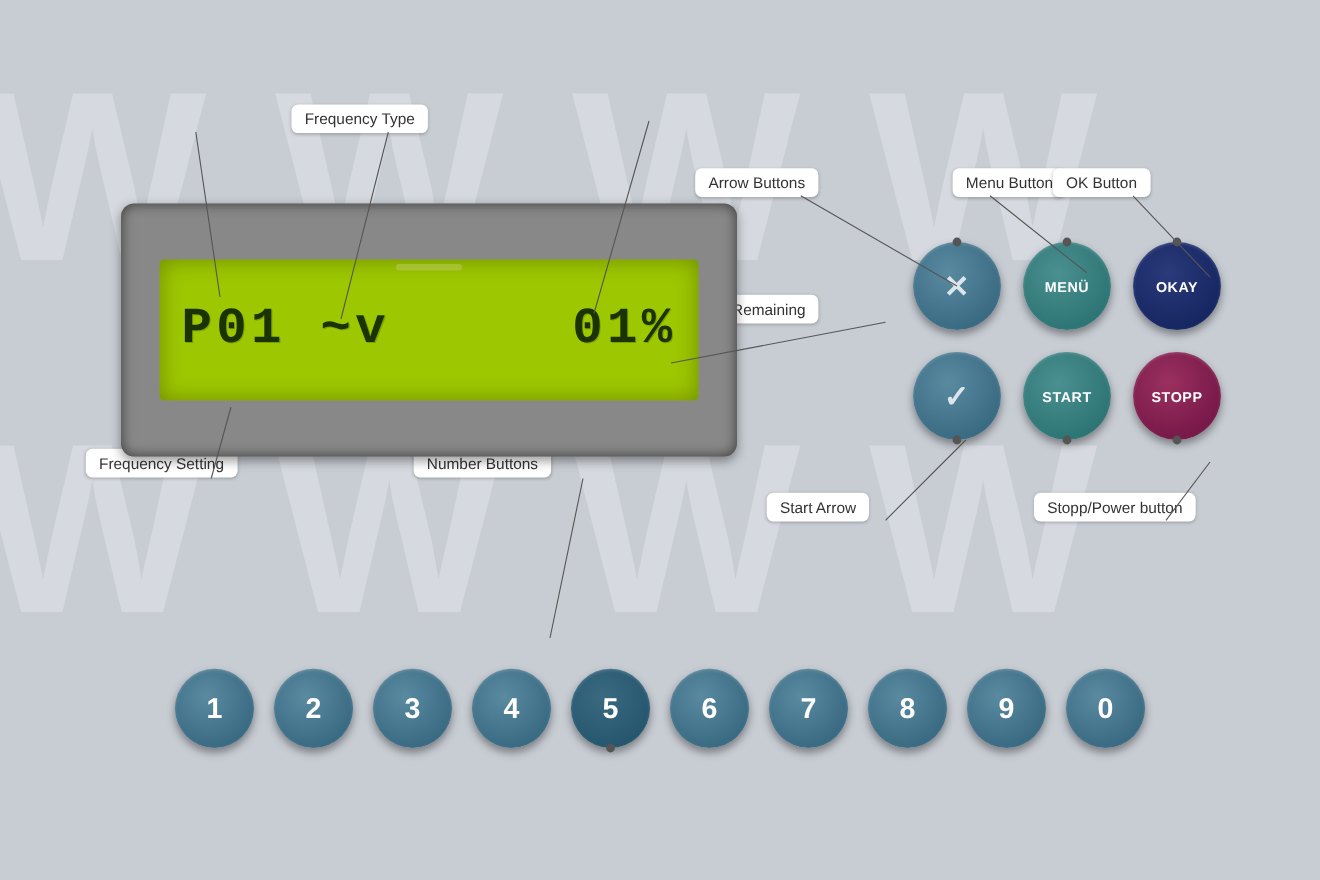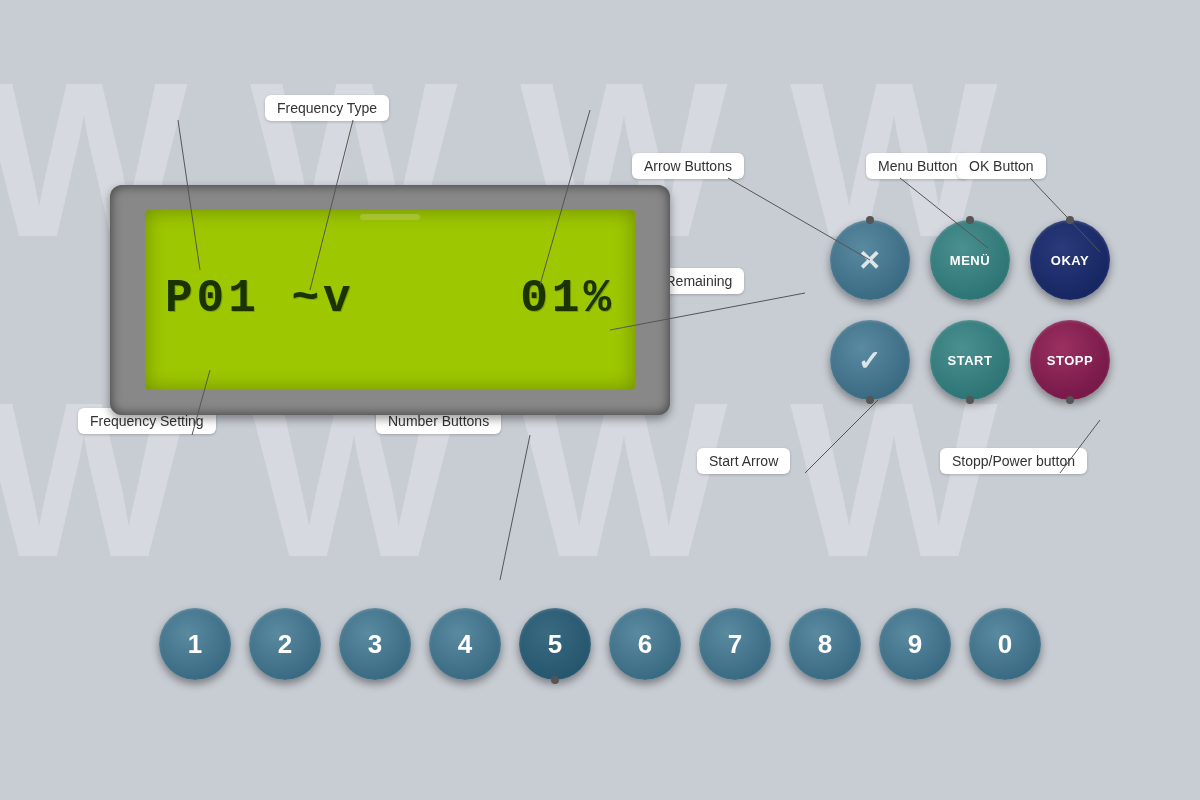--- a/index.html
+++ b/index.html
@@ -44,21 +44,21 @@
       height: 230px;
       background: #888;
       border-radius: 12px;
       box-shadow: inset 0 0 12px rgba(0,0,0,0.6), 0 4px 10px rgba(0,0,0,0.4);
       display: flex;
       align-items: center;
       justify-content: center;
     }
     .lcd-screen {
       width: 490px;
-      height: 180px;
+      height: 128px;
       background: #9dc700;
       border-radius: 4px;
       box-shadow: inset 0 0 20px rgba(0,0,0,0.3);
       display: flex;
       flex-direction: column;
       align-items: flex-start;
       justify-content: center;
       padding: 10px 20px;
       position: relative;
     }

